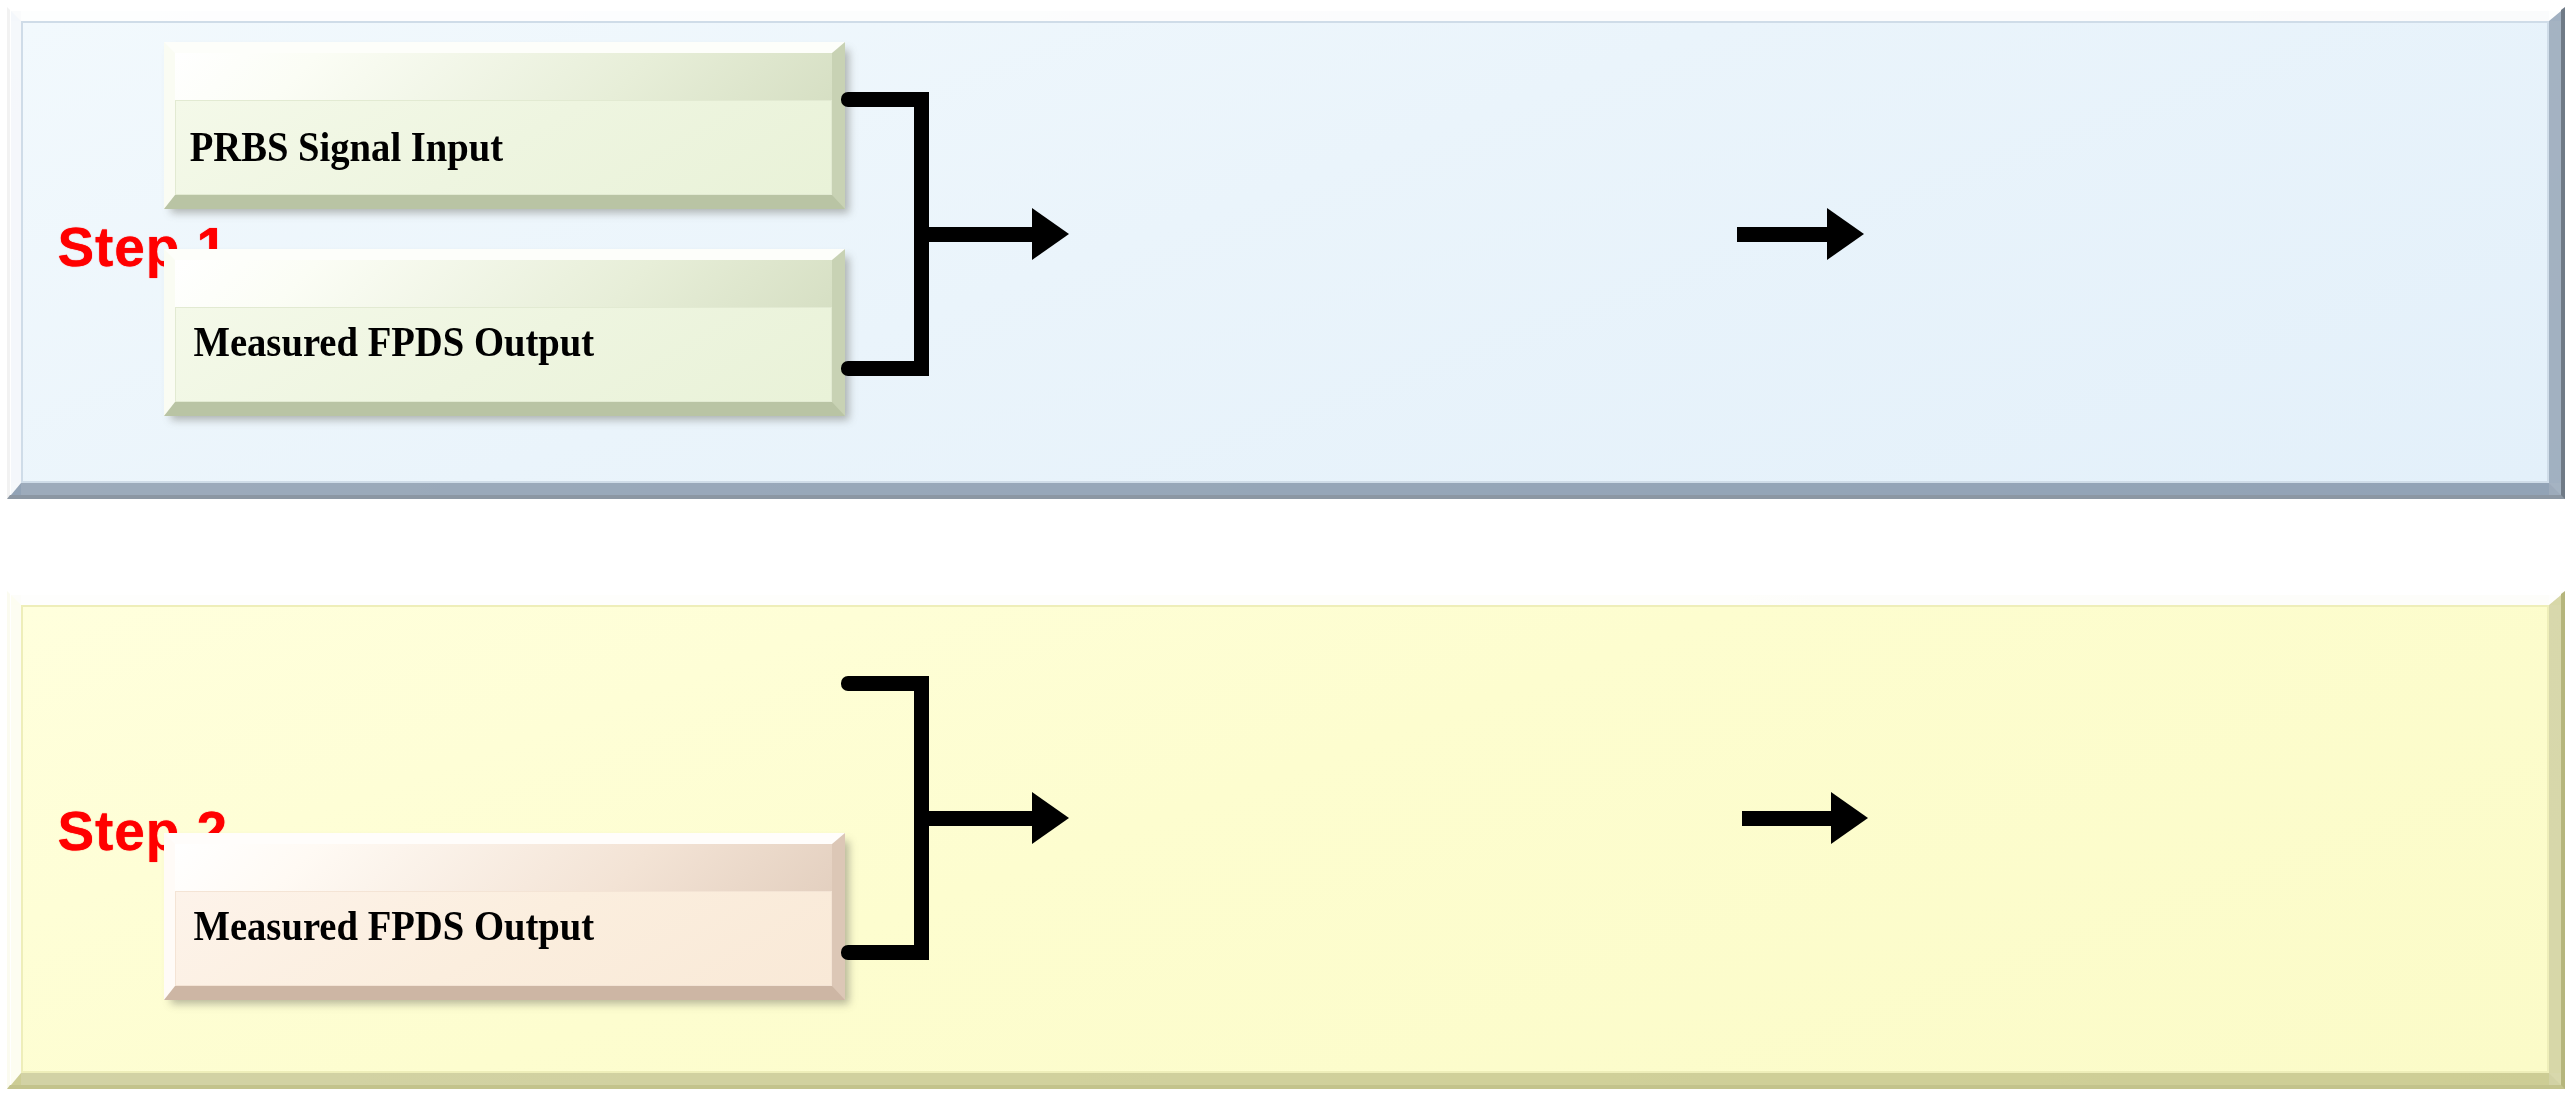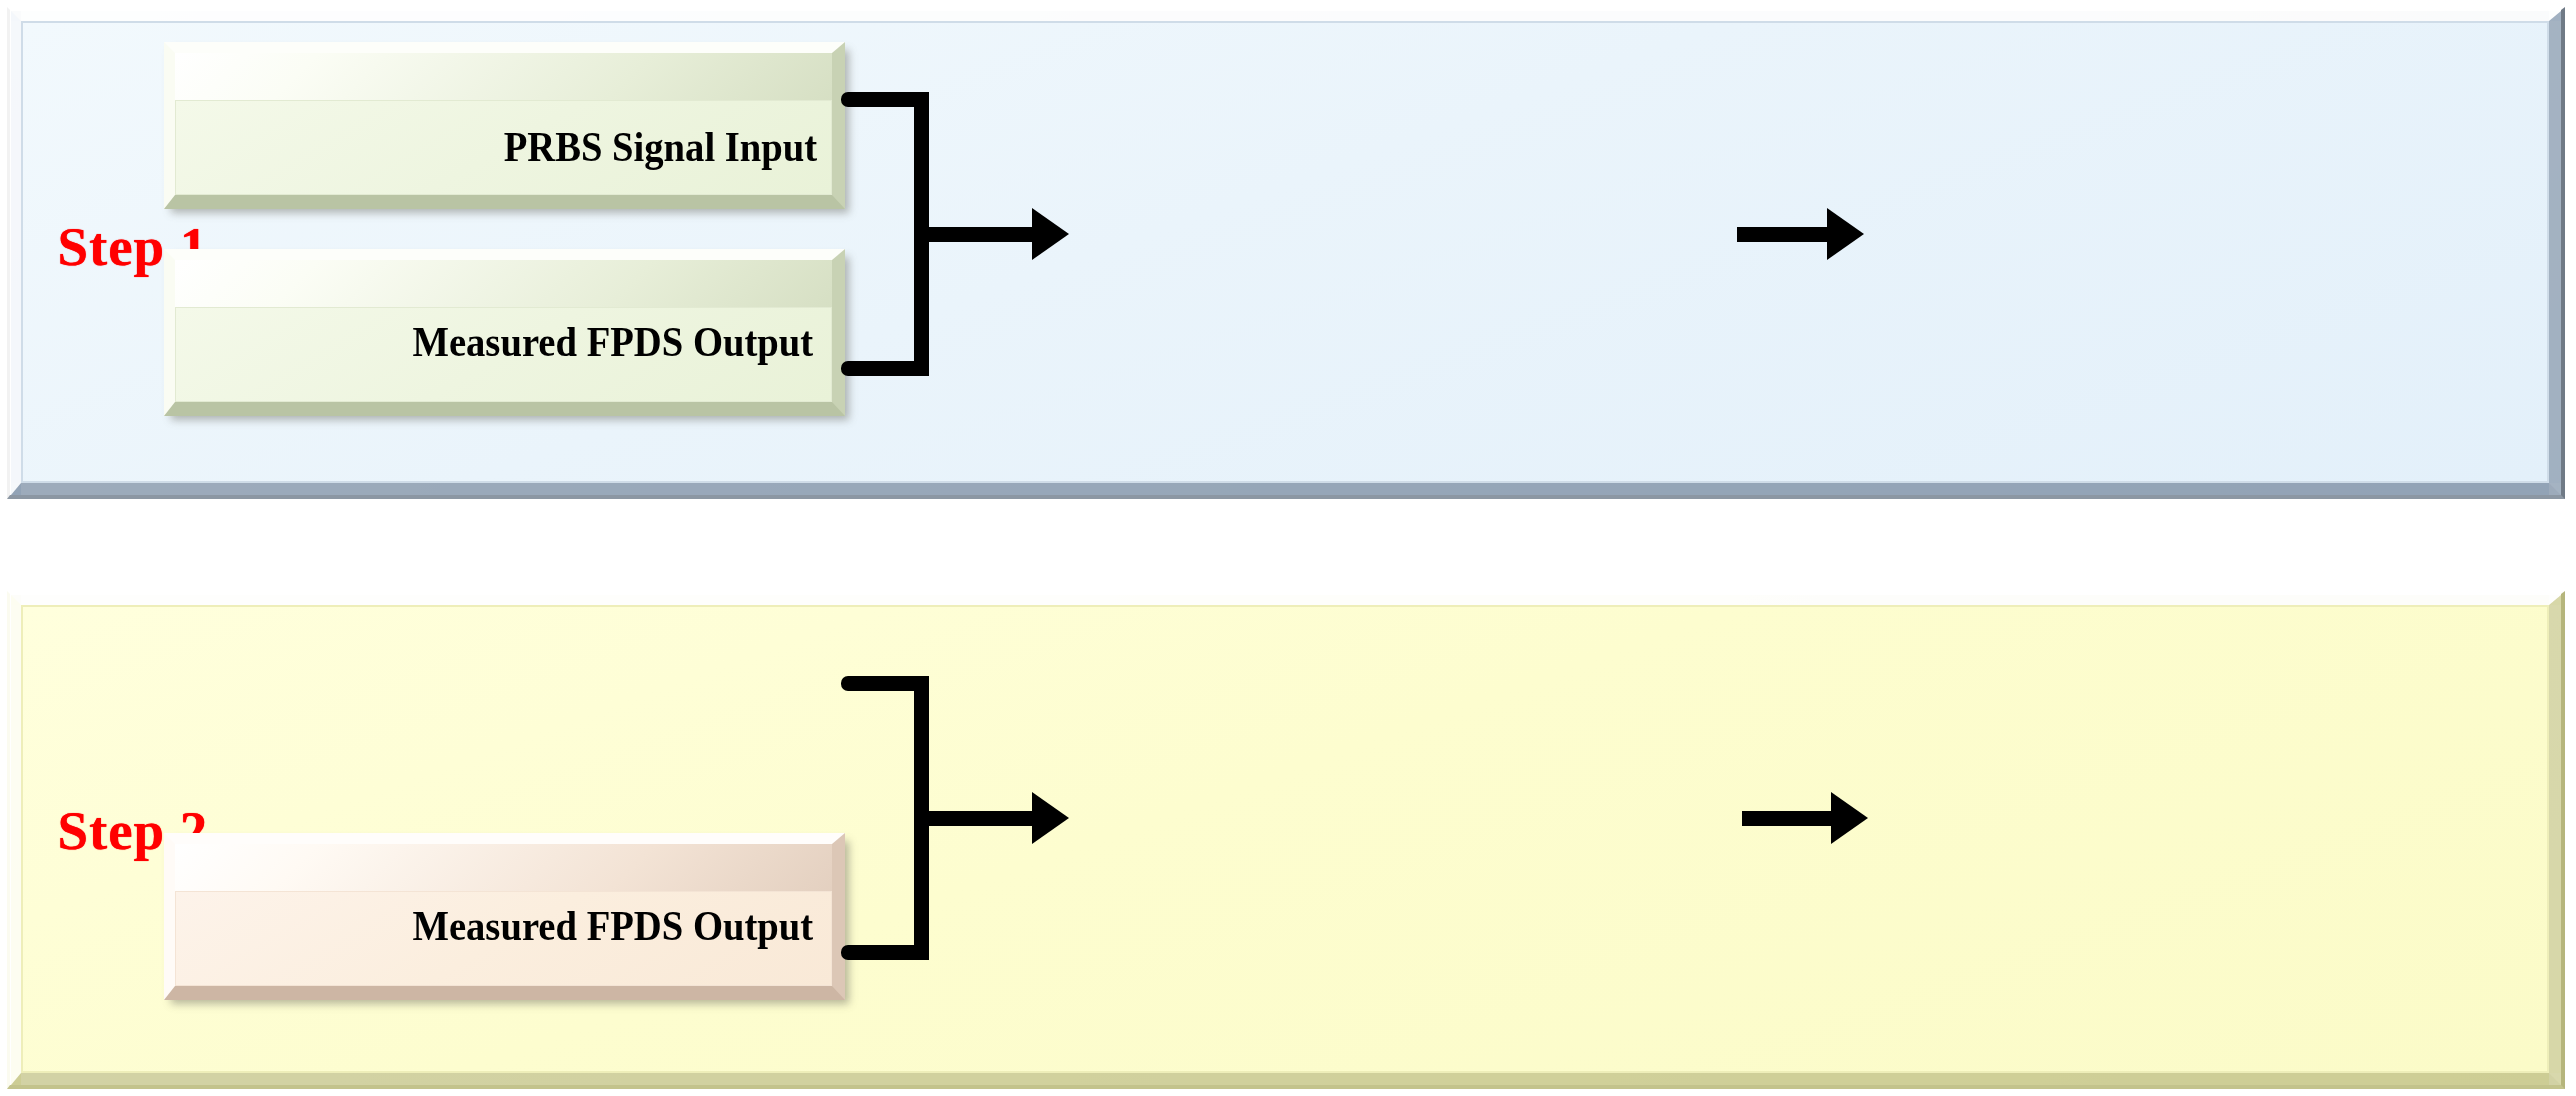--- a/index.html
+++ b/index.html
@@ -58,34 +58,34 @@
   #panel-step2 .frame-inner{
     background:linear-gradient(160deg,#ffffdd 0%,#fdfdcf 45%,#fbfbc8 100%);
     border:2.6px solid #eeeeb9;
   }
 
   .panel-body{position:absolute;inset:0;}
 
   
   .step-label{
     position:absolute;color:#ff0000;font-weight:bold;
-    font-family:Liberation Serif, serif;
+    font-family:Liberation Sans, sans-serif;
     font-size:55px;letter-spacing:0.9px;white-space:nowrap;
     text-shadow:0 0 0.9px #ff0000;
   }
 
   
   .node{position:absolute;box-sizing:border-box;}
   .node .bevel{
     position:absolute;inset:0;box-sizing:border-box;
     box-shadow:5.3px 6.2px 8px -1.8px rgba(90,90,80,.42);
   }
   .node .face{
     position:absolute;inset:0;box-sizing:border-box;
-    display:flex;align-items:center;justify-content:flex-end;
+    display:flex;align-items:center;justify-content:flex-start;
     text-align:center;
     margin-top:47px;
   }
   .node .label{
     font-family:"Liberation Serif","DejaVu Serif",serif;
     font-weight:bold;color:#000000;
     line-height:1.22;white-space:pre-line;
     transform:scaleX(.92);
   }
 

